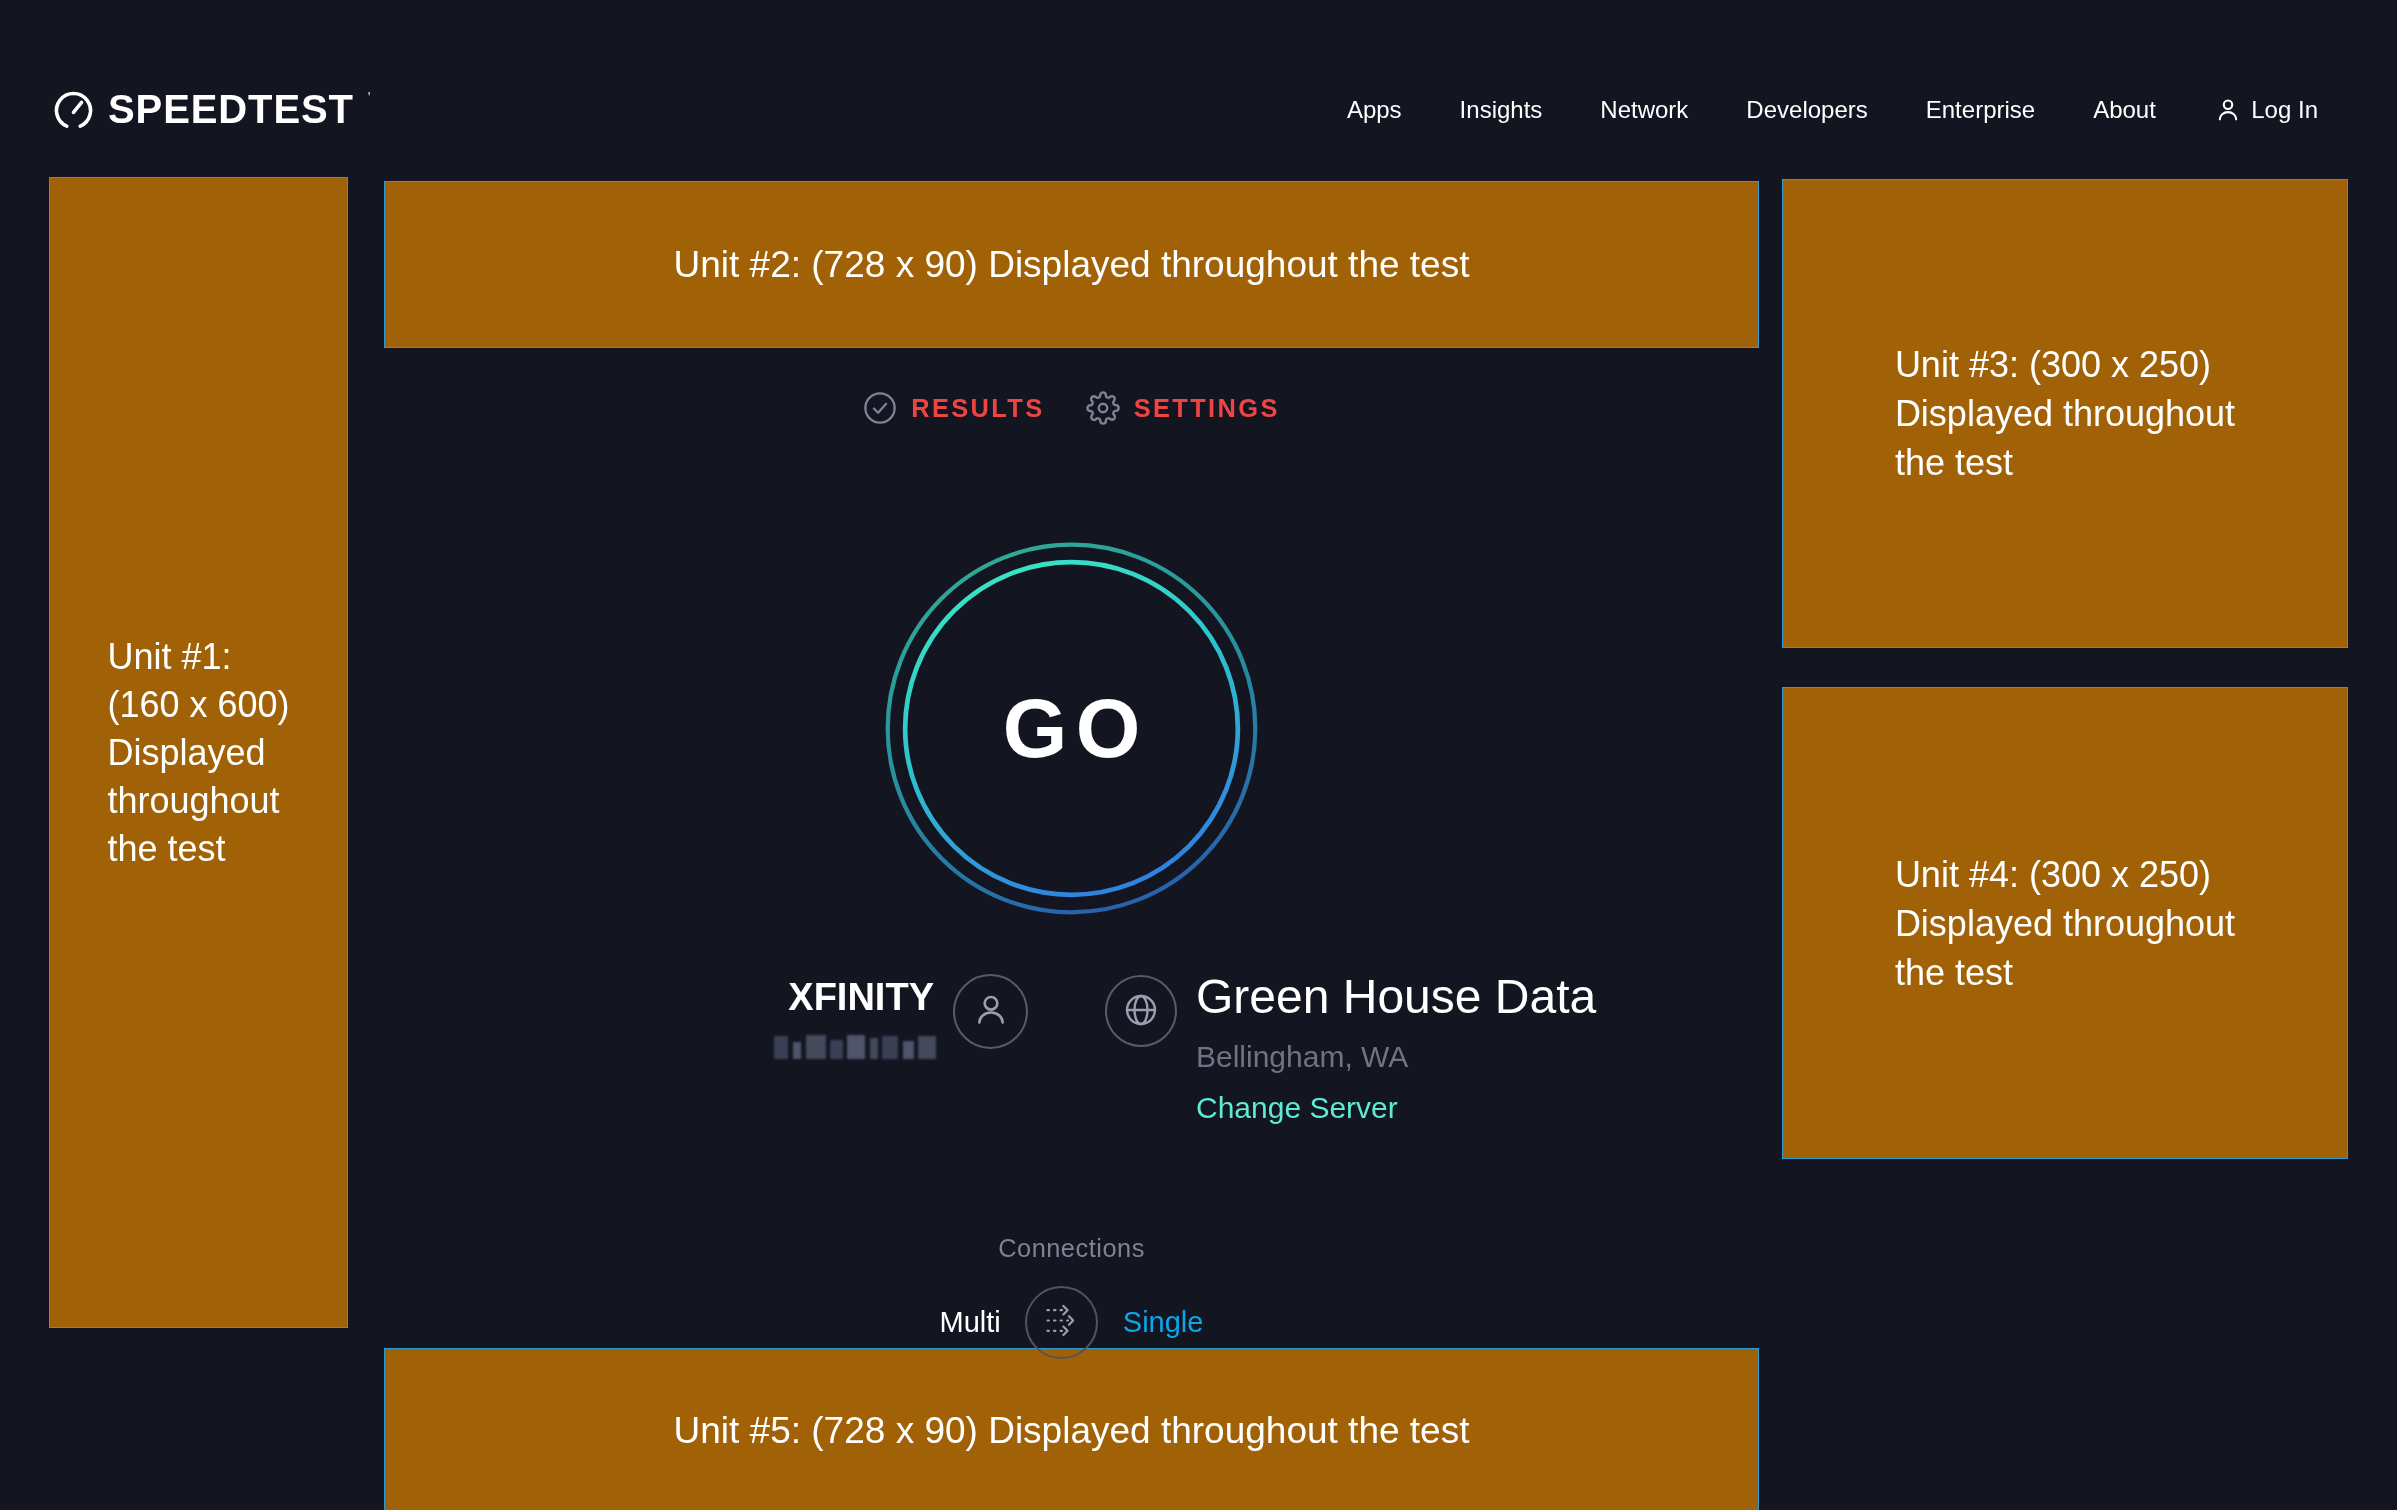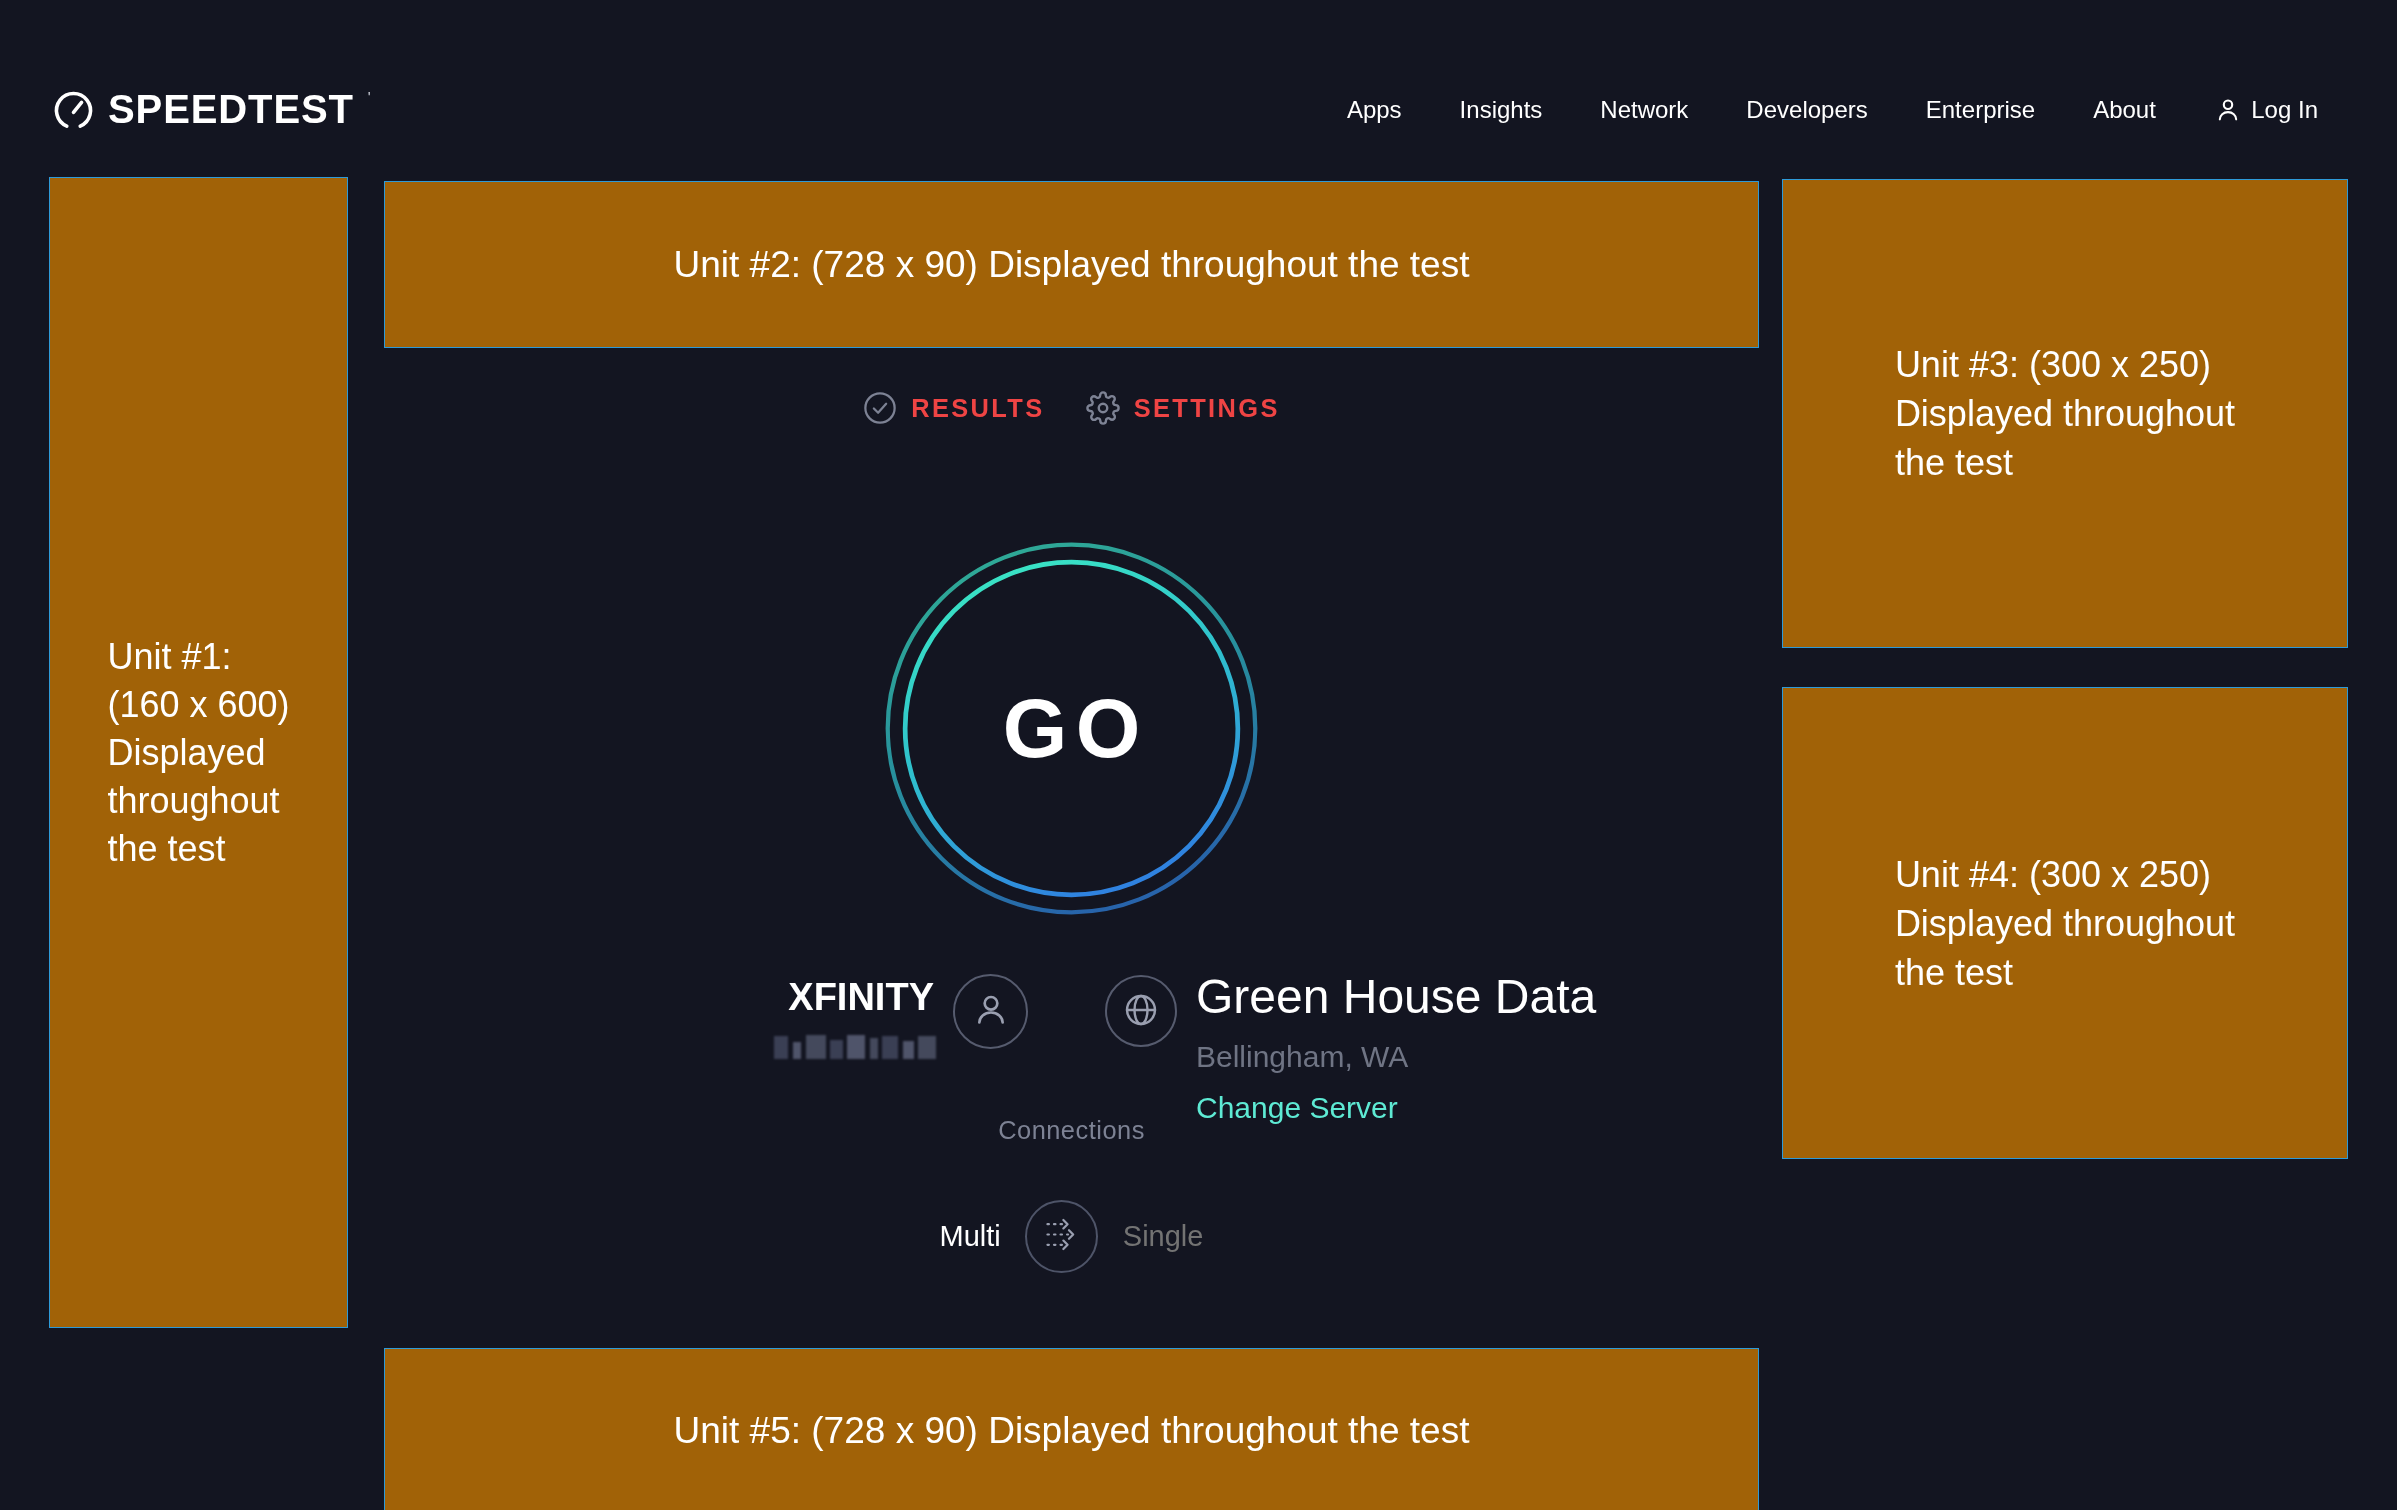--- a/index.html
+++ b/index.html
@@ -78,28 +78,28 @@
   }
   .avatar-circle { left:953px; top:926px; width:75px; height:75px; }
   .globe-circle  { left:1105px; top:927px; width:72px; height:72px; }
   .server-block { position:absolute; left:1196px; top:928px; }
   .server-name { font-size:48px; color:#ffffff; line-height:41px; }
   .server-location { font-size:30px; color:#6f7484; margin-top:22.6px; line-height:34px; }
   .change-server { display:inline-block; font-size:30px; color:#5eead4; margin-top:17px; line-height:34px; cursor:pointer; }
 
   
   .connections {
-    position:absolute; left:384px; top:1068px; width:1375px;
-    display:flex; flex-direction:column; align-items:center;gap:32px;
+    position:absolute; left:384px; top:1186px; width:1375px;
+    display:flex; flex-direction:column; align-items:center;
   }
   .conn-title { font-size:25.4px; color:#7d8294; letter-spacing:0.5px; }
   .conn-row { margin-top:22.6px; display:flex; align-items:center; gap:24.5px; }
   .conn-label { font-size:29px; }
   .conn-label.multi { color:#ffffff; cursor:pointer; }
-  .conn-label.single { color:#737373; cursor:pointer; }
+  .conn-label.single { color:#0ea5e9; cursor:pointer; }
   .conn-toggle {
     width:73px; height:73px; border-radius:50%; border:2.8px solid #4e5468;
     background:none; cursor:pointer; display:flex; align-items:center; justify-content:center; padding:0;
   }
 </style>
 </head>
 <body>
 
 <div id="app">
 

